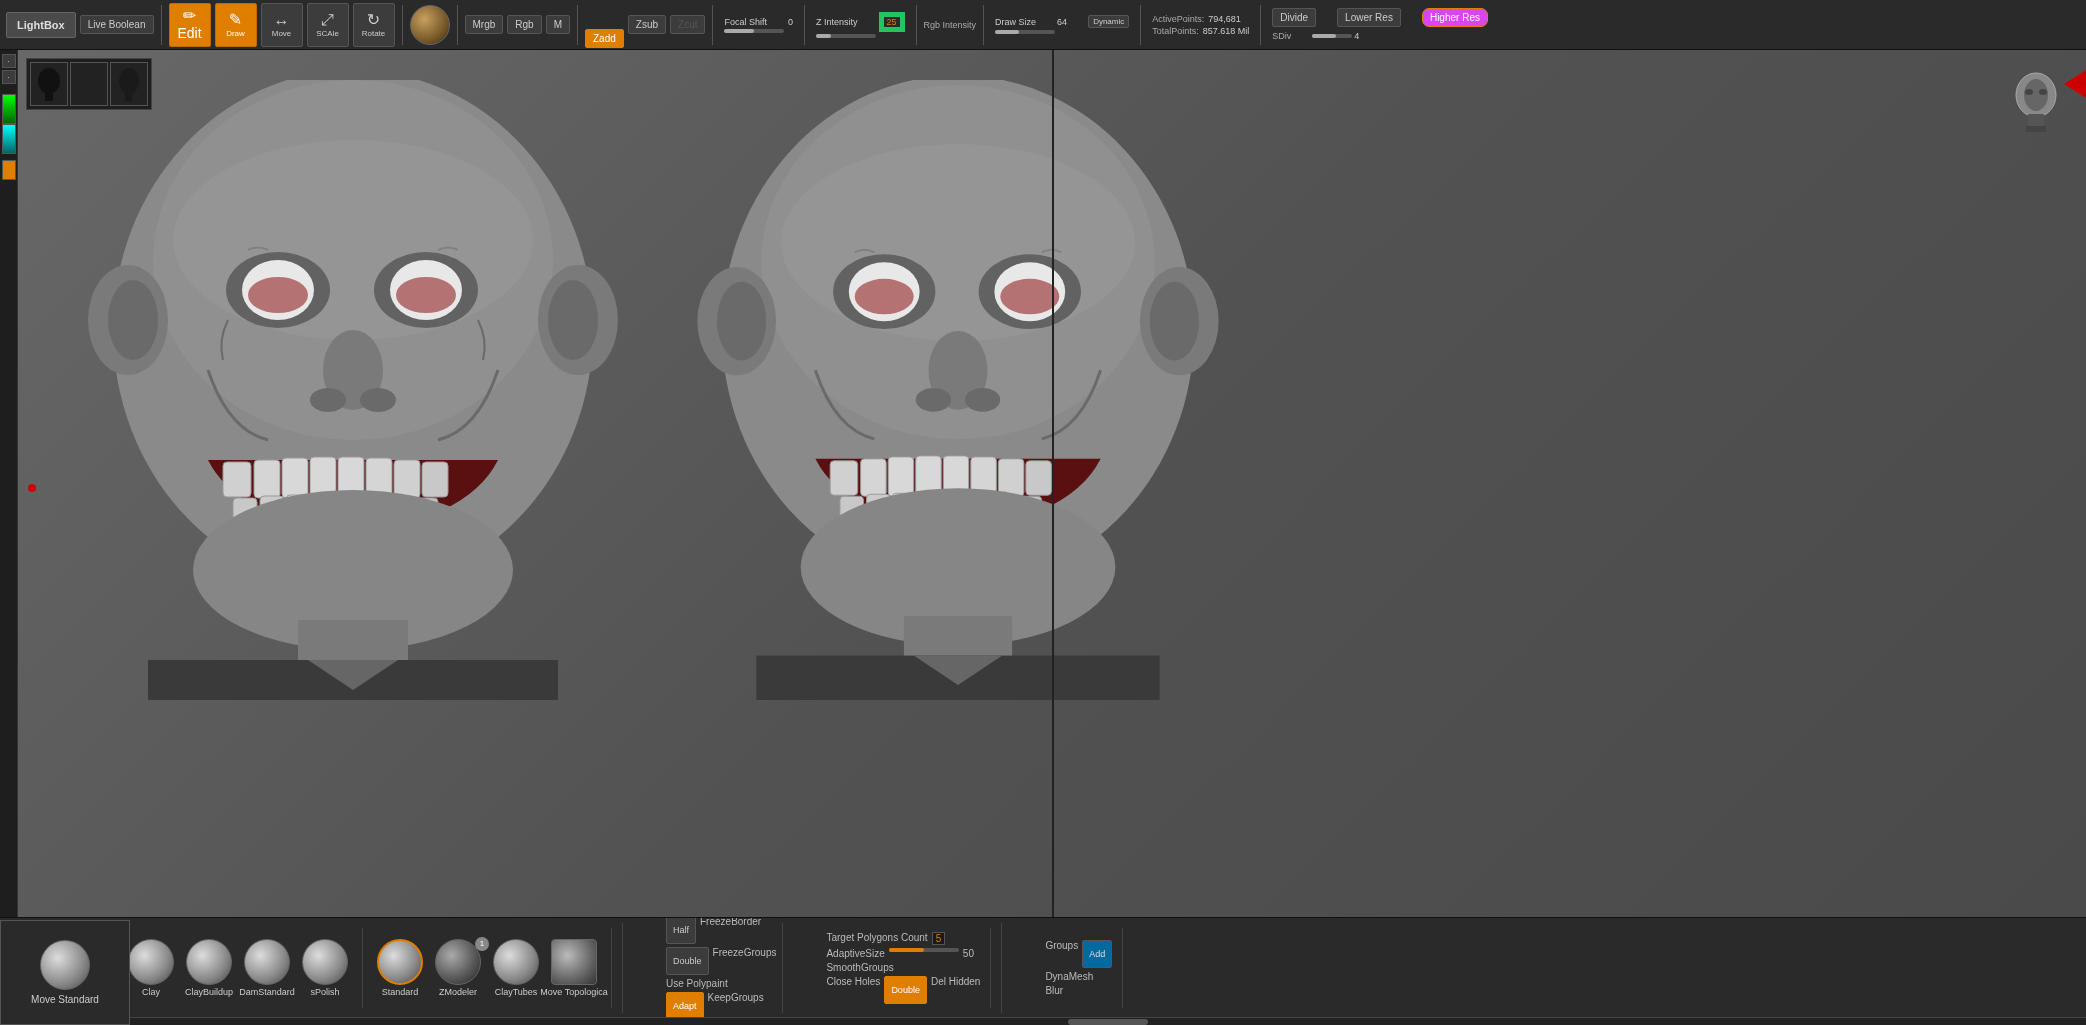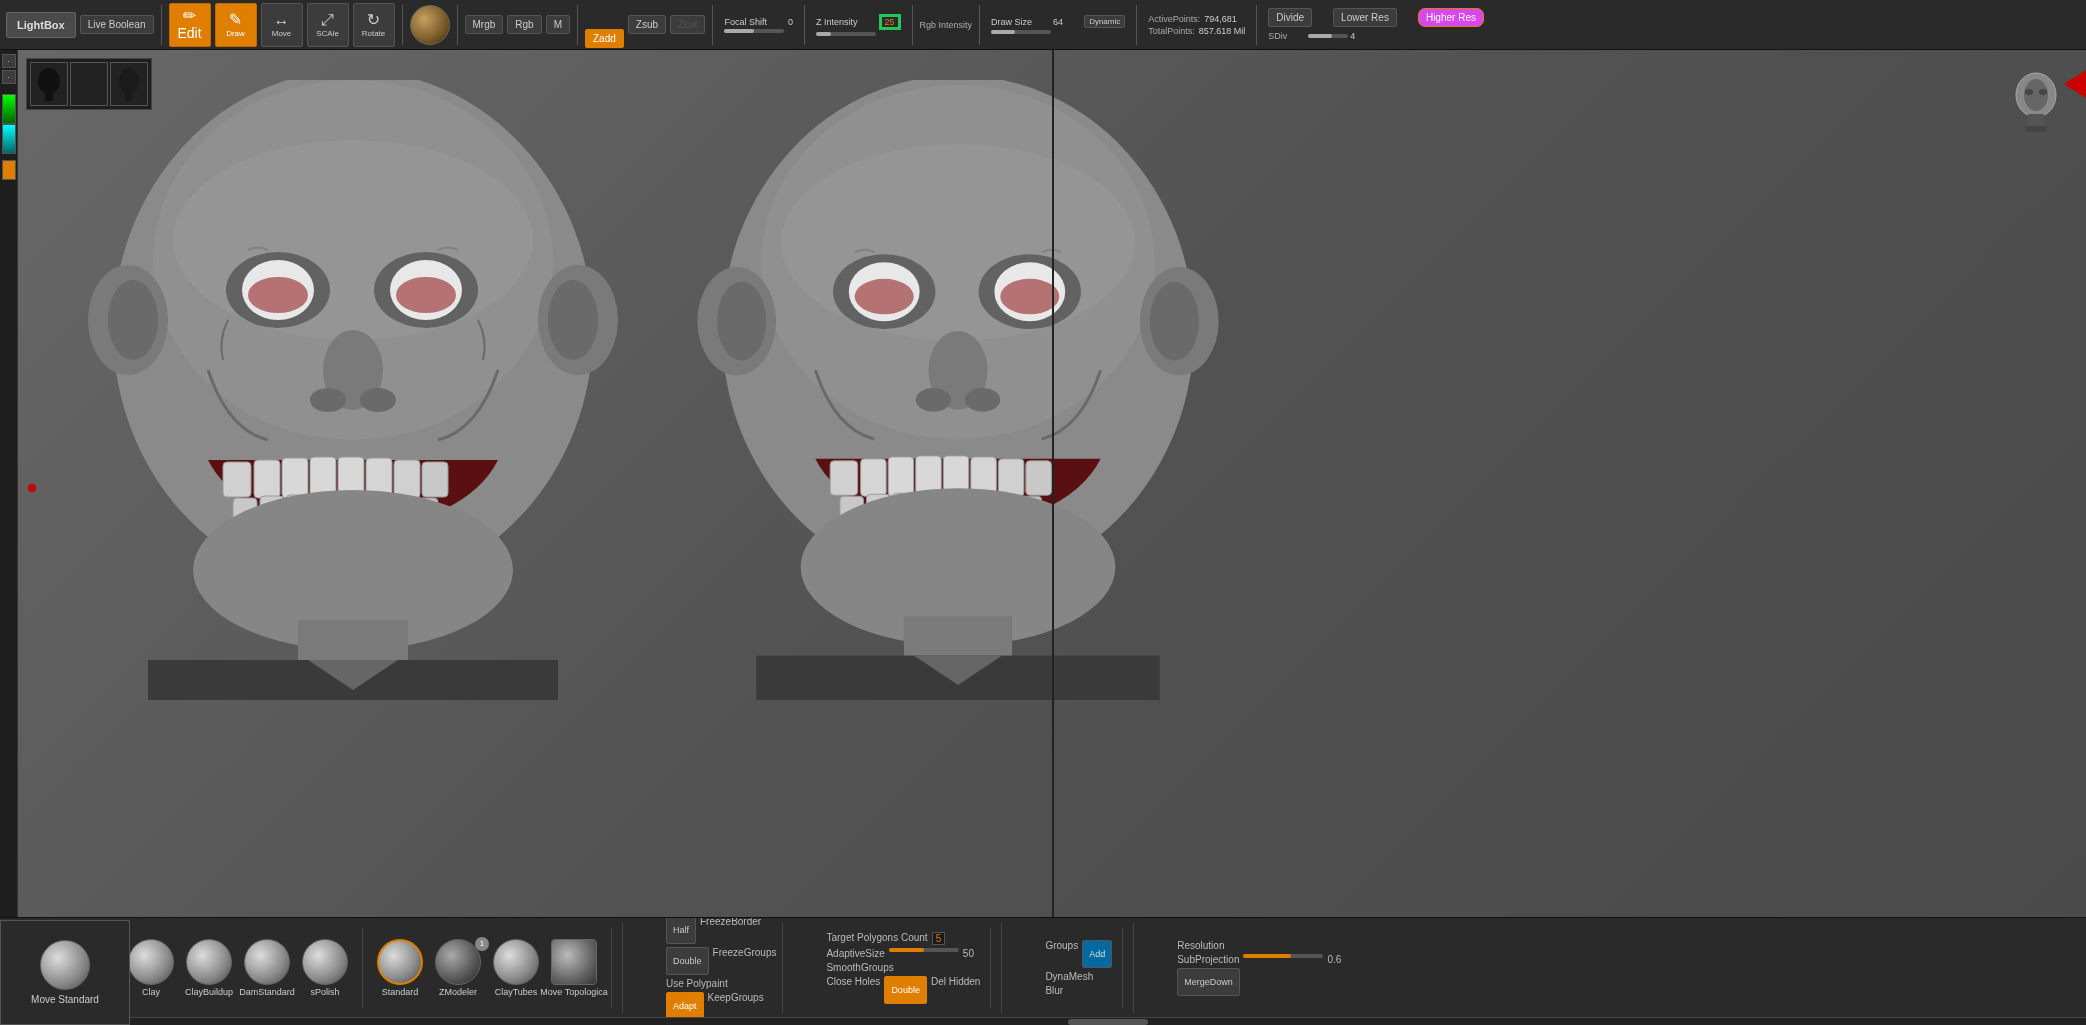--- a/index.html
+++ b/index.html
@@ -529,21 +529,21 @@
     <div class="focal-shift-slider">
       <div class="focal-shift-fill"></div>
     </div>
   </div>
 
   <div class="tb-separator"></div>
 
   <div class="tb-label-group">
     <div class="tb-row">
       <span style="font-size:9px;color:#ccc;">Z Intensity</span>
-      <span style="font-size:9px;color:#e07e00;background:#2a2a2a;padding:0 3px;border:3px solid #22c55e;">25</span>
+      <span style="font-size:9px;color:#e07e00;background:#2a2a2a;padding:0 3px;border:5px solid #22c55e;">25</span>
     </div>
     <div class="z-intensity-slider">
       <div class="z-intensity-fill"></div>
     </div>
   </div>
 
   <div class="tb-separator"></div>
 
   <span style="font-size:9px;color:#aaa;">Rgb Intensity</span>
 
@@ -873,35 +873,20 @@
     <div class="bp-row">
       <span>DynaMesh</span>
     </div>
     <div class="bp-row">
       <span>Blur</span>
     </div>
   </div>
 
   <div style="width:1px;height:80px;background:#444;margin:0 4px;"></div>
 
-  <div class="bottom-panel-section">
-    <div class="bp-row">
-      <span>Resolution</span>
-    </div>
-    <div class="bp-row">
-      <span>SubProjection</span>
-      <div class="rp-slider">
-        <div class="rp-slider-fill-60"></div>
-      </div>
-      <span>0.6</span>
-    </div>
-    <div class="bp-row">
-      <button class="bp-btn">MergeDown</button>
-    </div>
-  </div>
 
 </div>
 
 <div id="move-standard-area">
   <div class="move-standard-sphere"></div>
   <span style="font-size:10px;color:#ccc;text-align:center;">Move Standard</span>
 </div>
 
 <div id="bottom-scrollbar">
   <div style="width:80px;height:6px;background:#555;border-radius:3px;margin:1px auto;"></div>

